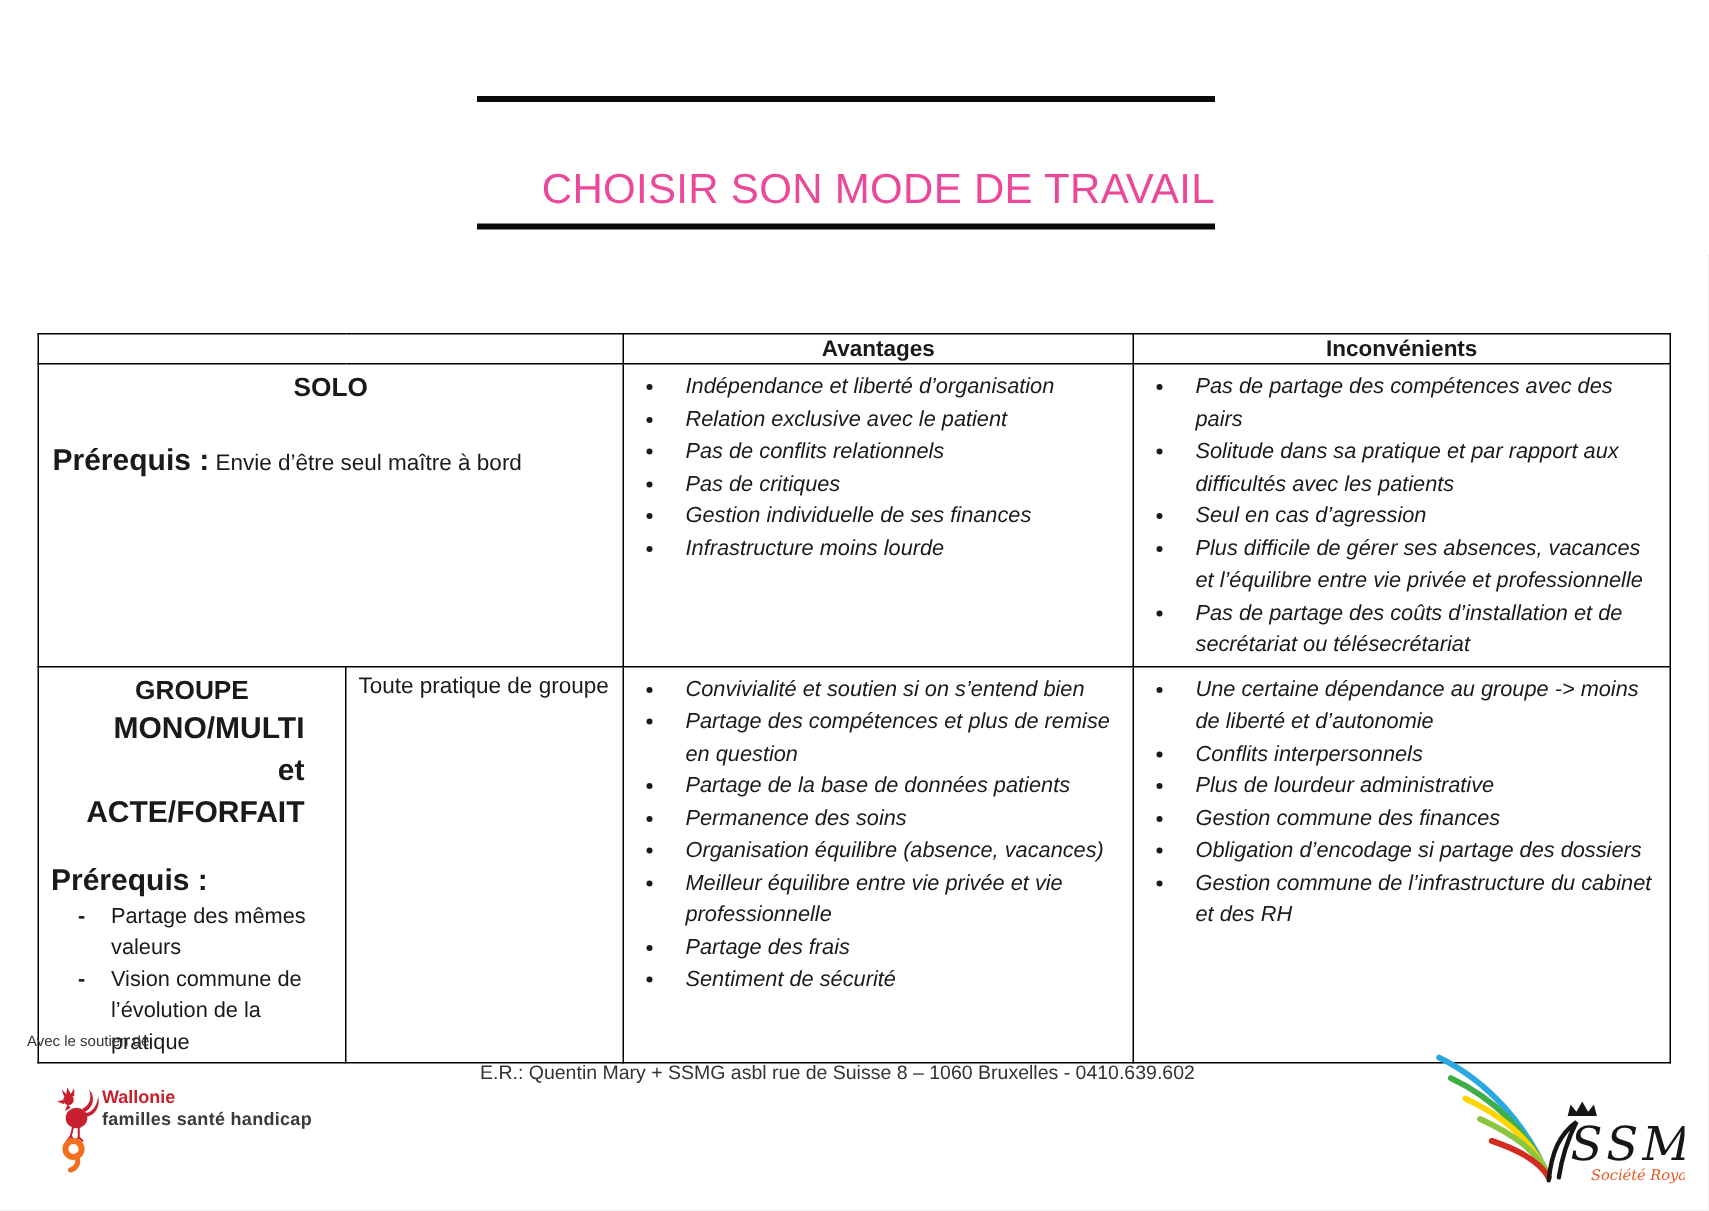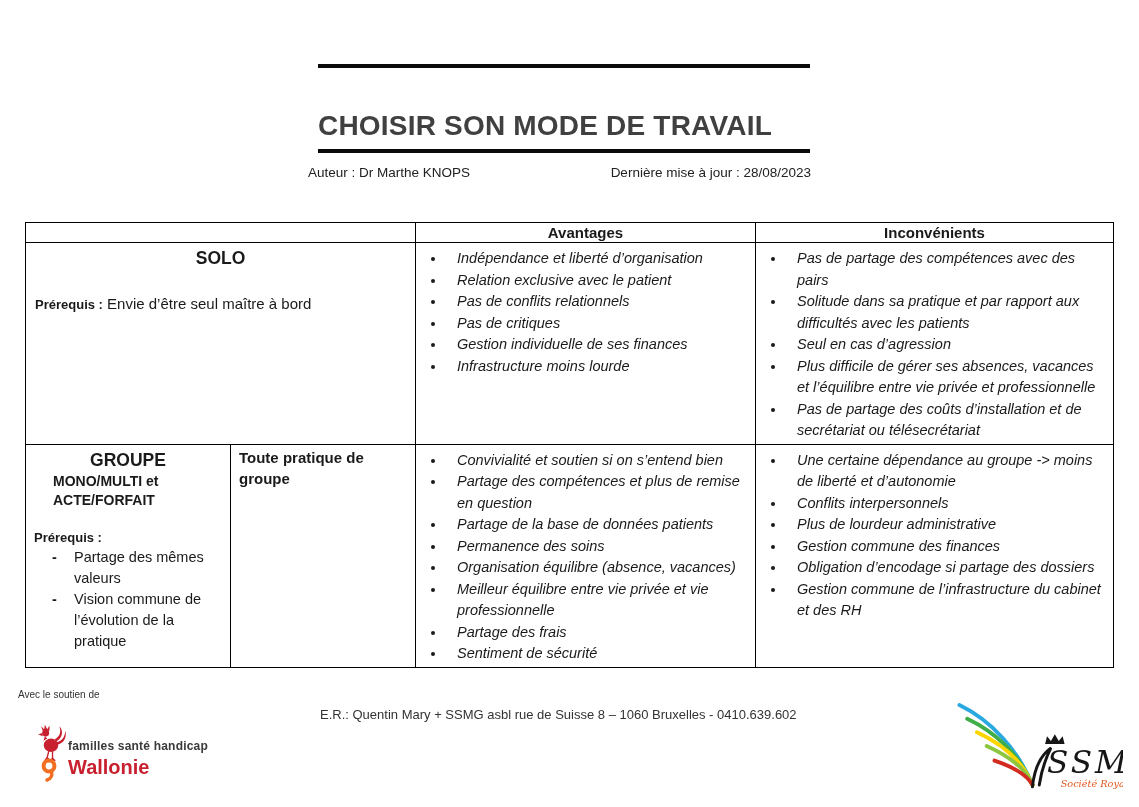--- a/index.html
+++ b/index.html
@@ -13,21 +13,21 @@
     overflow: hidden;
     margin: 0 auto;
   }
 
   
   .rule { position: absolute; left: 318px; width: 492px; height: 4px; background: #0a0a0a; }
   .rule-top { top: 64px; }
   .rule-bottom { top: 149px; }
   .doc-title {
     position: absolute; left: 318px; top: 91px; width: 492px;
-    text-align: left; font-size: 28px; font-weight: 700; color: #404040;
+    text-align: right; font-size: 28px; font-weight: 400; color: #ec4899;
     letter-spacing: 0.2px;
   }
   .meta-row {
     position: absolute; left: 308px; top: 165px; width: 503px;
     display: flex; justify-content: space-between;
     font-size: 13.5px; color: #222;
   }
 
   
   table.matrix {
@@ -38,64 +38,60 @@
   table.matrix td { border: 1.5px solid #000; vertical-align: top; padding: 2px 8px; }
   tr.head-row td {
     height: 20px; padding: 1px 4px; text-align: center;
     font-weight: 700; font-size: 15px; vertical-align: middle;
   }
   tr.solo-row td { height: 201px; }
   tr.groupe-row td { height: 215px; }
 
   .mode-name { text-align: center; font-size: 17.5px; font-weight: 700; margin-top: 3px; }
   .mode-sub {
-    text-align: left; font-size: 14px; font-weight: 700;
+    text-align: right; font-size: 20px; font-weight: 700;
     width: 150px; margin: 1px auto 0; line-height: 1.42;
   }
   .solo-prereq { margin-top: 24px; font-size: 15px; line-height: 1.4; padding-left: 1px; }
-  .prereq-label { font-weight: 700; font-size: 13px; }
+  .prereq-label { font-weight: 700; font-size: 20px; }
   .groupe-prereq-label { margin-top: 19px; }
 
   ul.bullet-list {
     margin: 3px 0 0 0; padding: 0 0 0 22px;
     list-style: disc outside;
   }
   ul.bullet-list li { padding-left: 11px; line-height: 21.5px; font-style: italic; }
 
   ul.dash-list { list-style: none; margin: 2px 0 0 0; padding: 0 0 0 18px; }
   ul.dash-list li { position: relative; padding-left: 22px; line-height: 21px; }
   ul.dash-list li::before { content: "-"; position: absolute; left: 0; top: 0; font-weight: 700; }
 
-  .scope-cell { font-weight: 700; line-height: 1.45; padding-top: 3px; font-size: 15px; margin-left: 46px; }
+  .scope-cell { font-weight: 400; line-height: 1.45; padding-top: 3px; font-size: 15px; margin-left: 46px; }
 
   
   .support-label { position: absolute; left: 18px; top: 689px; font-size: 10px; color: #333; }
   .publisher-line { position: absolute; left: 320px; top: 707px; font-size: 13px; color: #333; }
 
   .wallonie-logo { position: absolute; left: 36px; top: 722px; width: 210px; height: 62px; }
   .wallonie-rooster { position: absolute; left: 0; top: 2px; }
-  .wallonie-line1 { position: absolute; left: 32px; top: 2px; font-size: 20px; font-weight: 700; color: #c8202f; margin-top: 32px; }
+  .wallonie-line1 { position: absolute; left: 32px; top: 2px; font-size: 12px; font-weight: 700; color: #c8202f; }
   .wallonie-line2 { position: absolute; left: 32px; top: 17px; font-size: 12px; font-weight: 600; color: #3a3a3a; letter-spacing: 0.2px; }
   .aviq-mark { position: absolute; left: 4px; top: 36px; }
   .wallonie-line3 { position: absolute; left: 32px; top: 37px; font-size: 15px; font-weight: 700; color: #3a3a3a; letter-spacing: 1px; margin-top: 48px; }
 
   .ssmg-logo { position: absolute; left: 938px; top: 698px; }
 </style>
 </head>
 <body>
 
 <div class="page">
 
   <div class="rule rule-top"></div>
   <h1 class="doc-title">CHOISIR SON MODE DE TRAVAIL</h1>
   <div class="rule rule-bottom"></div>
-  <div class="meta-row">
-    <span>Auteur : Dr Marthe KNOPS</span>
-    <span>Dernière mise à jour : 28/08/2023</span>
-  </div>
 
   <table class="matrix">
     <colgroup>
       <col style="width:205px">
         <col style="width:185px">
         <col style="width:340px">
         <col style="width:358px">
     </colgroup>
     <tbody>
         <tr class="head-row">

